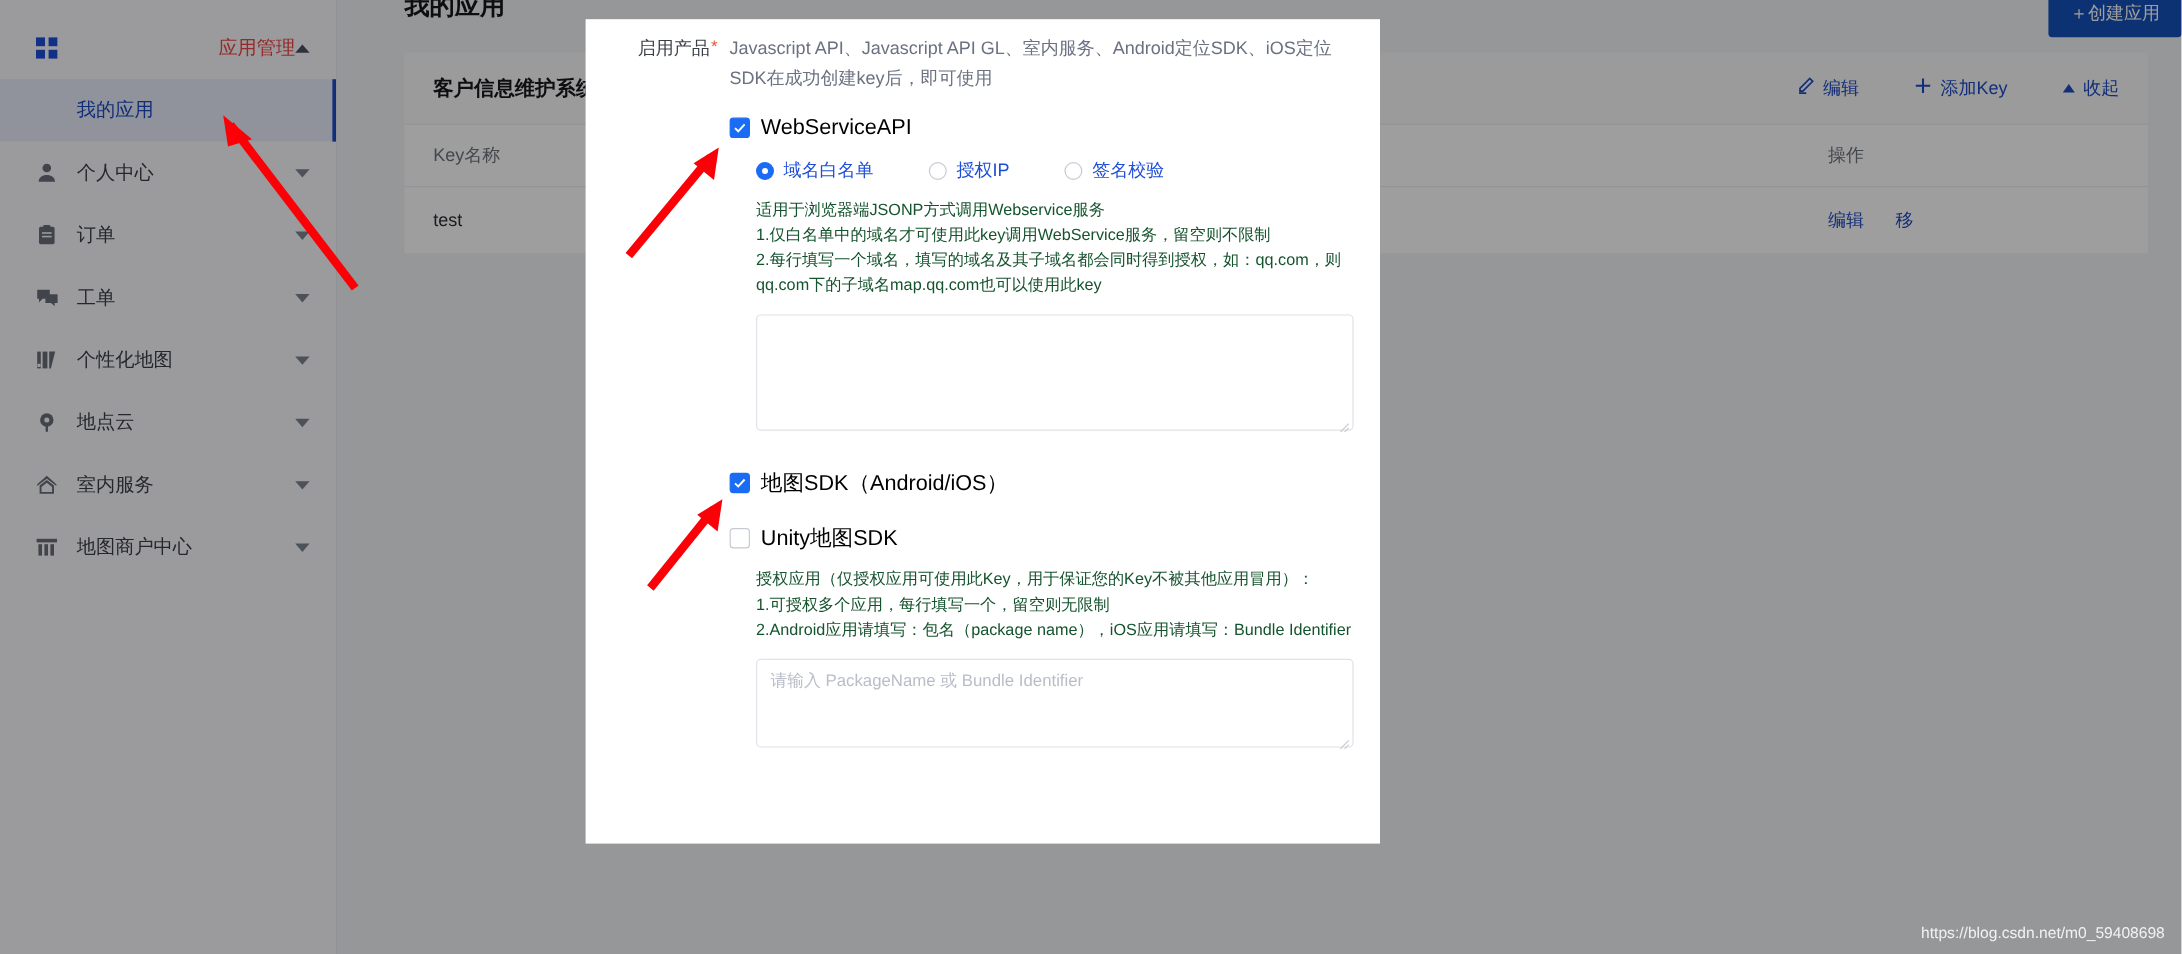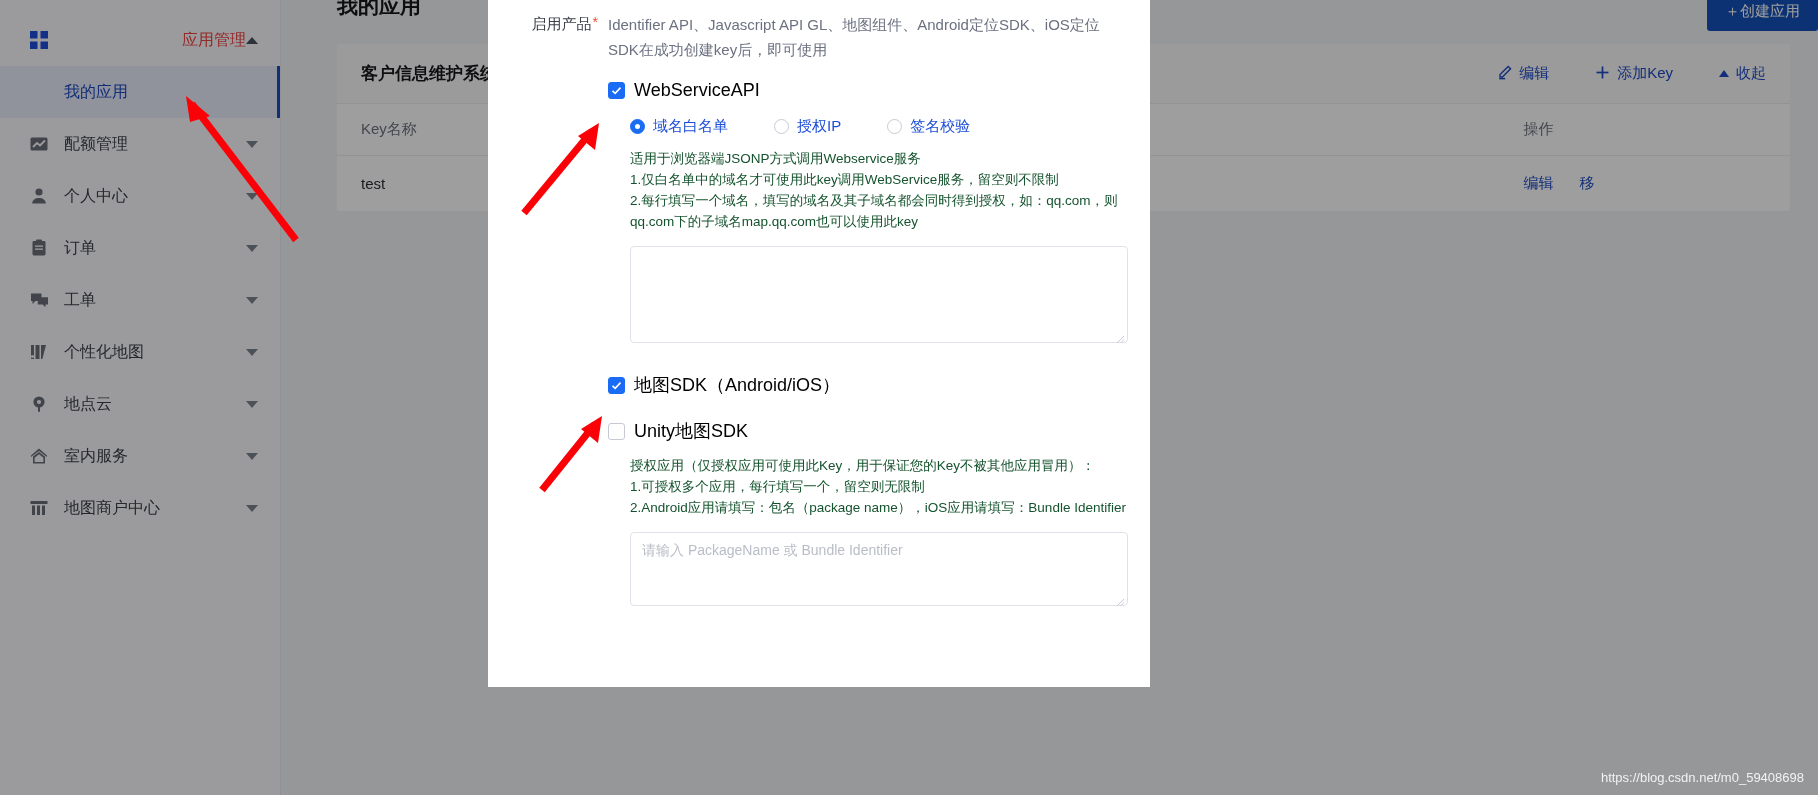--- a/index.html
+++ b/index.html
@@ -152,21 +152,21 @@
   
   .dim {
     position: absolute; inset: 0;
     background: rgba(0,0,0,0.38);
     z-index: 20;
   }
 
   
   .modal {
     position: absolute;
-    left: 488px; top: 0;
+    left: 488px; top: 16px;
     width: 662px; height: 687px;
     background: #ffffff;
     z-index: 30;
     overflow: hidden;
   }
   .modal-inner { padding: 0 0 0 0; }
 
   .form-row {
     display: flex;
     padding: 12px 24px 0 24px;
@@ -295,30 +295,20 @@
             </svg>
         </span>
         <span class="nav-label">应用管理</span>
         <span class="caret up"></span>
       </div>
 
       <div class="nav-sub">
         <span>我的应用</span>
       </div>
 
-      <div class="nav-item">
-        <span class="nav-ico">
-          <svg width="18" height="18" viewBox="0 0 18 18">
-              <rect x="0.5" y="2.5" width="17" height="13" rx="1.5" fill="#6a6f7a"></rect>
-              <polyline points="3,12 7,8 10,10.5 15,5.5" fill="none" stroke="#fbfbfd" stroke-width="1.8"></polyline>
-            </svg>
-        </span>
-        <span class="nav-label">配额管理</span>
-        <span class="caret down"></span>
-      </div>
 
       <div class="nav-item">
         <span class="nav-ico">
           <svg width="18" height="18" viewBox="0 0 18 18">
               <circle cx="9" cy="5" r="3.6" fill="#6a6f7a"></circle>
               <path d="M2.2 16.5c0-3.6 3.1-5.6 6.8-5.6s6.8 2 6.8 5.6z" fill="#6a6f7a"></path>
             </svg>
         </span>
         <span class="nav-label">个人中心</span>
         <span class="caret down"></span>
@@ -459,21 +449,21 @@
 
   <div class="modal">
     <div class="modal-inner">
 
       <div class="form-row">
         <div class="form-label">
           <span>启用产品</span><span class="req-star">*</span>
         </div>
         <div class="form-body">
 
-          <div class="hint-top">Identifier API、Javascript API GL、地图组件、Android定位SDK、iOS定位SDK在成功创建key后，即可使用</div>
+          <div class="hint-top">Javascript API、Javascript API GL、室内服务、Android定位SDK、iOS定位SDK在成功创建key后，即可使用</div>
 
           
           <div class="cb-line" style="margin-top:18px">
             <span class="cb on">
               <svg width="11" height="11" viewBox="0 0 11 11">
                   <polyline points="1.5,5.8 4.2,8.4 9.5,2.6" fill="none" stroke="#ffffff" stroke-width="1.6"></polyline>
                 </svg>
             </span>
             <span class="cb-label">WebServiceAPI</span>
           </div>

